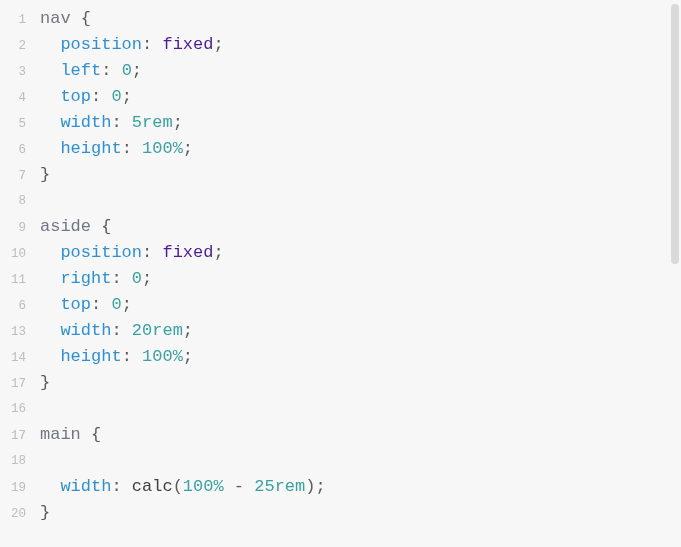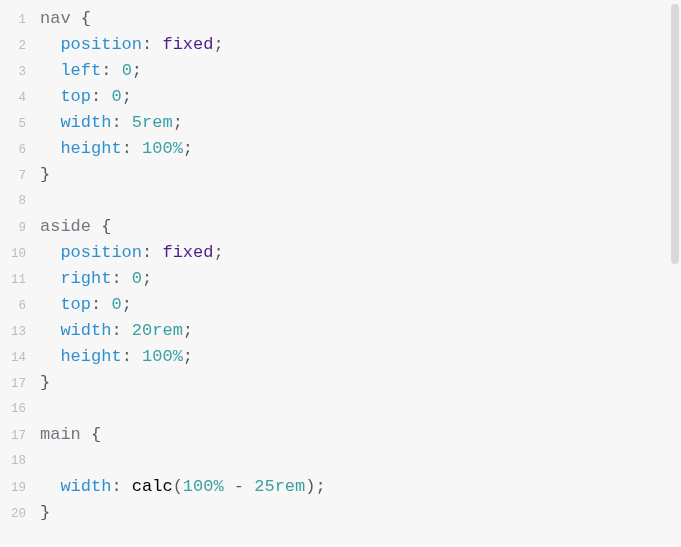--- a/index.html
+++ b/index.html
@@ -41,21 +41,21 @@
   }
   .code {
     white-space: pre;
     color: #5a5a5a;
     font-size: 17px;
   }
   .tok-selector { color: #6e7882; } 
   .tok-prop { color: #2f8fd1; }     
   .tok-value { color: #4c1d95; }   
   .tok-number { color: #3aa0a0; }  
-  .tok-func { color: #000000; }    
+  .tok-func { color: #404040; }    
   .tok-punc { color: #5a5a5a; }    
 
   .scrollbar-track {
     position: absolute;
     right: 2px;
     top: 4px;
     width: 8px;
     height: calc(100% - 8px);
     background: transparent;
   }

